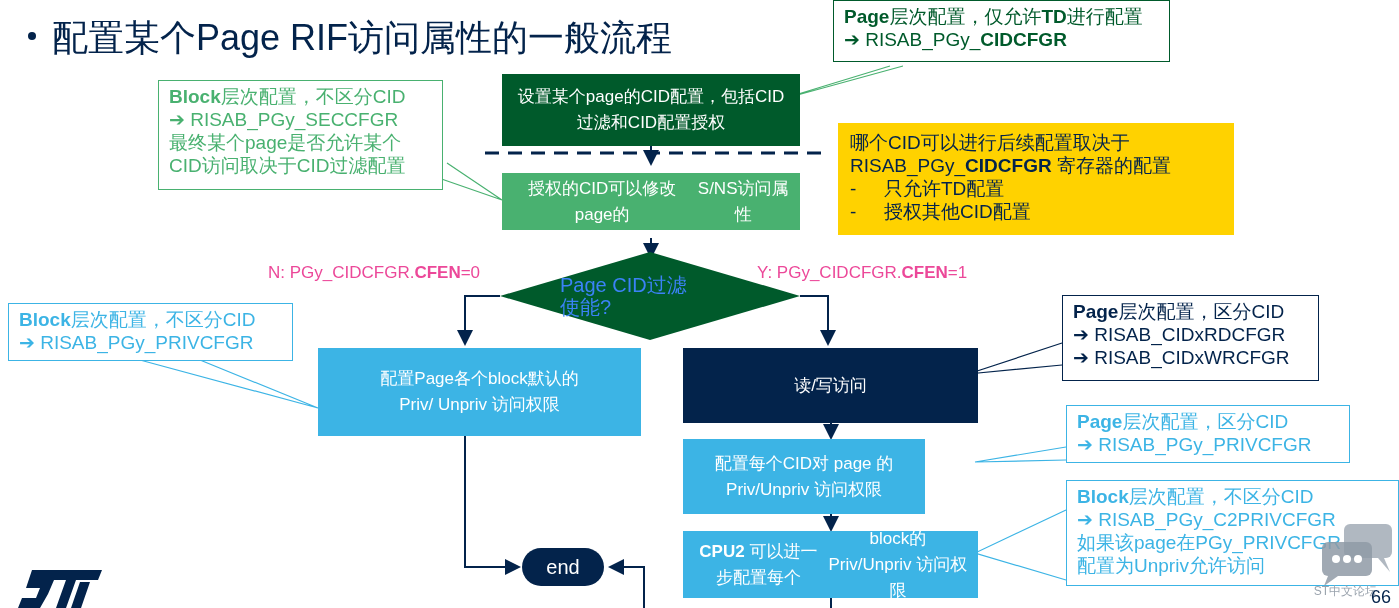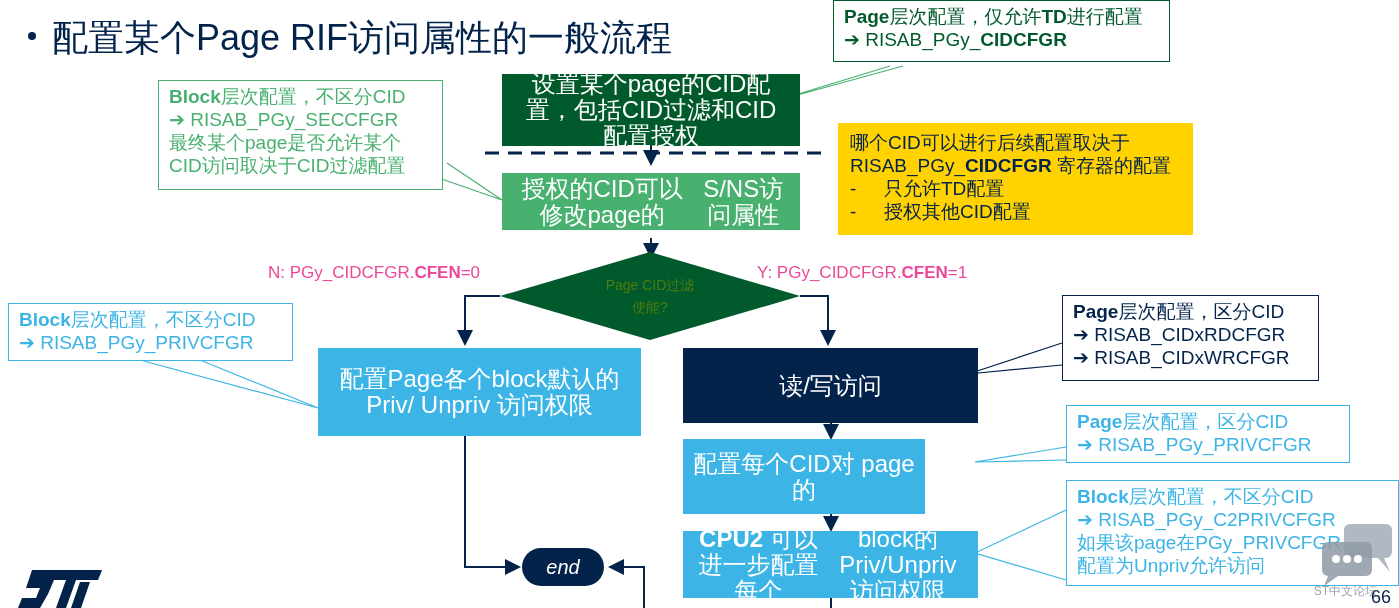--- a/index.html
+++ b/index.html
@@ -1,37 +1,37 @@
 <!DOCTYPE html>
 <html><head>
 <meta charset="utf-8">
 <style>
   html, body { margin:0; padding:0; }
   body { width:1399px; height:608px; position:relative; overflow:hidden; background:#ffffff;
          font-family:"Liberation Sans","DejaVu Sans",sans-serif; }
   .abs { position:absolute; box-sizing:border-box; }
   .title { left:22px; top:14px; font-size:36px; color:#03234b; white-space:nowrap; }
   .title .bullet { display:inline-block; width:8px; height:8px; border-radius:50%; background:#03234b; margin:0 16px 8px 6px; vertical-align:middle; }
-  .box { display:flex; align-items:center; justify-content:center; text-align:center; color:#fff; font-size:24px; line-height:26px; padding:0 8px; }
+  .box { display:flex; align-items:center; justify-content:center; text-align:center; color:#fff; font-size:17px; line-height:26px; padding:0 8px; }
   .dkgreen { background:#005a2b; }
   .ltgreen { background:#49b170; }
   .blue { background:#3cb4e5; }
   .navy { background:#03234b; }
   .note { background:#fff; font-size:19px; line-height:23px; padding:4px 10px; white-space:nowrap; }
   .note b { font-weight:bold; }
   .note.green { border:1.5px solid #49b170; color:#49b170; }
   .note.dkg { border:1.5px solid #005a2b; color:#005a2b; }
   .note.navyb { border:1.5px solid #03234b; color:#03234b; }
   .note.blueb { border:1.5px solid #3cb4e5; color:#3cb4e5; }
   .yellow { background:#ffd200; color:#03234b; font-size:19px; line-height:23px; padding:8px 12px; white-space:nowrap; }
   .yellow .li { display:flex; }
   .yellow .dash { width:34px; }
   .label { font-size:17px; white-space:nowrap; color:#ec4899; }
   .label b { font-weight:bold; }
-  .end { background:#03234b; color:#fff; border-radius:20px; display:flex; align-items:center; justify-content:center; font-size:20px;font-style:italic; }
+  .end { background:#03234b; color:#fff; border-radius:20px; display:flex; align-items:center; justify-content:center; font-size:20px; }
   svg.lines { position:absolute; left:0; top:0; }
   .pagenum { right:8px; bottom:0; font-size:18px; color:#03234b; }
   .wm { right:14px; bottom:10px; font-size:12px; color:#9aa3ad; }
 </style>
 </head>
 <body>
 
 <svg class="lines" width="1399" height="608">
   <defs>
     <marker id="ah" markerWidth="8" markerHeight="8" refX="6" refY="4" orient="auto">
@@ -73,21 +73,21 @@
 
 <div class="abs box dkgreen" style="left:502px;top:74px;width:298px;height:72px;">
   <span style="width:270px;">设置某个page的CID配置，包括CID过滤和CID配置授权</span>
 </div>
 
 <div class="abs box ltgreen" style="left:502px;top:165px;width:298px;height:57px;margin-top:8px;">
   <div>授权的CID可以修改page的</div>
   <div>S/NS访问属性</div>
 </div>
 
-<div class="abs" style="left:560px;top:274px;width:180px;text-align:center;color:#4d7c0f;font-size:14px;line-height:22px;">
+<div class="abs" style="left:560px;top:274px;width:180px;text-align:left;color:#3b82f6;font-size:20px;line-height:22px;">
   <div>Page CID过滤</div>
   <div>使能?</div>
 </div>
 
 <div class="abs label" style="left:268px;top:263px;">
   <span>N: PGy_CIDCFGR.</span><b>CFEN</b><span>=0</span>
 </div>
 <div class="abs label" style="left:757px;top:263px;">
   <span>Y: PGy_CIDCFGR.</span><b>CFEN</b><span>=1</span>
 </div>
@@ -96,20 +96,21 @@
   <div>配置Page各个block默认的</div>
   <div>Priv/ Unpriv 访问权限</div>
 </div>
 
 <div class="abs box navy" style="left:683px;top:348px;width:295px;height:75px;flex-direction:column;">
   <div>读/写访问</div>
 </div>
 
 <div class="abs box blue" style="left:683px;top:439px;width:242px;height:75px;flex-direction:column;">
   <div>配置每个CID对 page 的</div>
+  <div>Priv/Unpriv 访问权限</div>
 </div>
 
 <div class="abs box blue" style="left:683px;top:531px;width:295px;height:67px;">
   <div><b>CPU2</b><span> 可以进一步配置每个</span></div>
   <div>block的 Priv/Unpriv 访问权限</div>
 </div>
 
 <div class="abs end" style="left:522px;top:548px;width:82px;height:38px;">
   <span>end</span>
 </div>
@@ -119,21 +120,21 @@
   <div><span>➔ RISAB_PGy_</span><b>CIDCFGR</b></div>
 </div>
 
 <div class="abs note green" style="left:158px;top:80px;width:285px;height:110px;">
   <div><b>Block</b><span>层次配置，不区分CID</span></div>
   <div>➔  RISAB_PGy_SECCFGR</div>
   <div>最终某个page是否允许某个</div>
   <div>CID访问取决于CID过滤配置</div>
 </div>
 
-<div class="abs yellow" style="left:838px;top:123px;width:355px;height:112px;">
+<div class="abs yellow" style="left:838px;top:123px;width:396px;height:112px;">
   <div>哪个CID可以进行后续配置取决于</div>
   <div><span>RISAB_PGy_</span><b>CIDCFGR</b><span> 寄存器的配置</span></div>
   <div class="li">
       <span class="dash">-</span>
       <span>只允许TD配置</span>
     </div>
   <div class="li">
       <span class="dash">-</span>
       <span>授权其他CID配置</span>
     </div>

